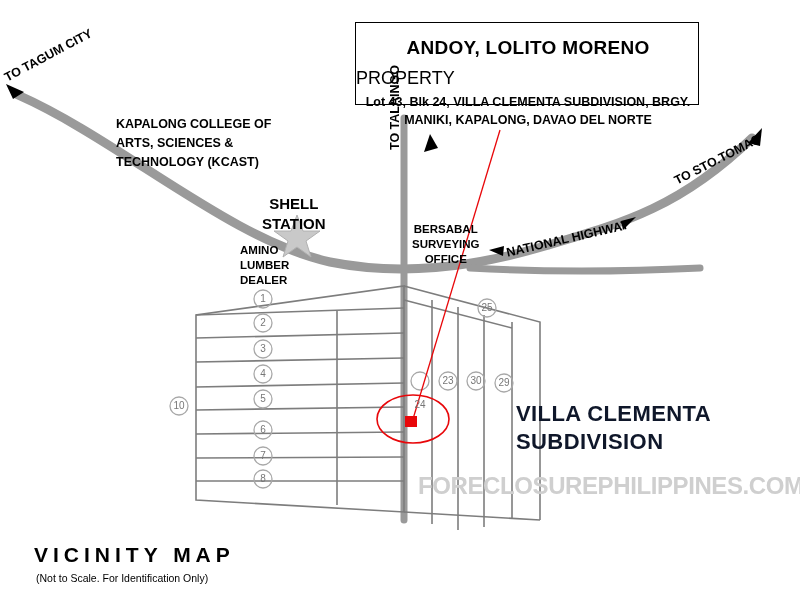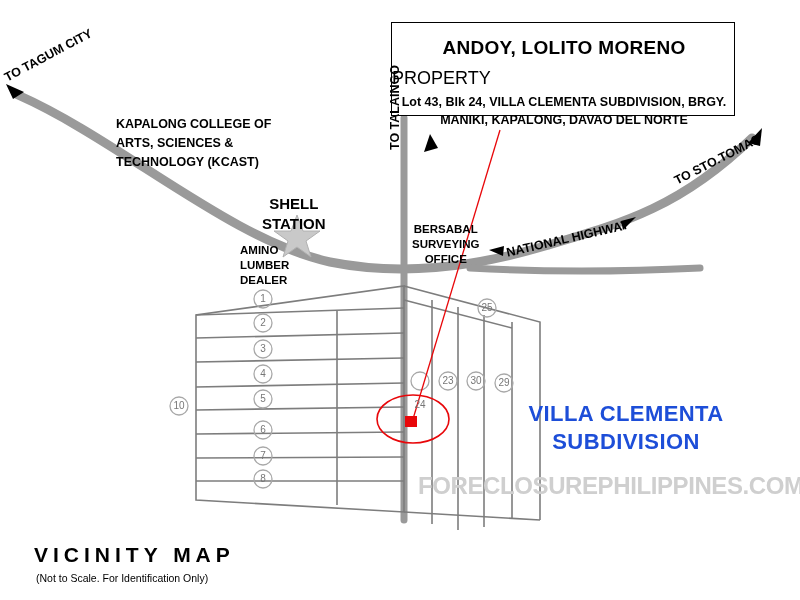--- a/index.html
+++ b/index.html
@@ -27,25 +27,24 @@
     color: #000000;
     white-space: pre;
     line-height: 1.15;
   }
   
   #callout-box {
     position: absolute;
     left: 355px;
     top: 22px;
     width: 344px;
-    height: 94px;
+    height: 83px;
     border: 1px solid #000;
     background: #ffffff;
     box-sizing: border-box;
-    margin-left: 36px;
   }
   #callout-title {
     position: absolute;
     left: 0; top: 14px;
     width: 344px;
     text-align: center;
     font-size: 19px;
     font-weight: bold;
     letter-spacing: 0.3px;
   }
@@ -116,22 +115,22 @@
   #lbl-sto-tomas {
     left: 672px; top: 175px;
     font-size: 12.5px;
     font-weight: bold;
     transform: rotate(-27deg);
     transform-origin: left top;
   }
   #lbl-villa {
     left: 516px; top: 400px;
     width: 220px;
-    text-align: center;
-    color: #1d4ed8;
+    text-align: left;
+    color: #0f172a;
     font-size: 22px;
     font-weight: bold;
     line-height: 1.25;
     letter-spacing: 0.4px;
   }
   #watermark {
     left: 418px; top: 472px;
     font-size: 24px;
     color: #cfcfcf;
     font-weight: bold;

